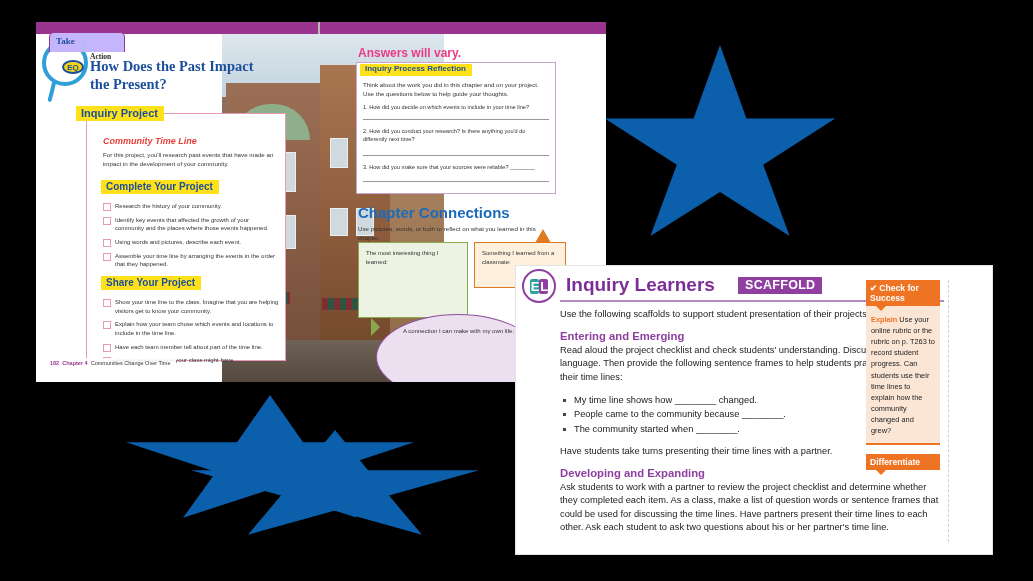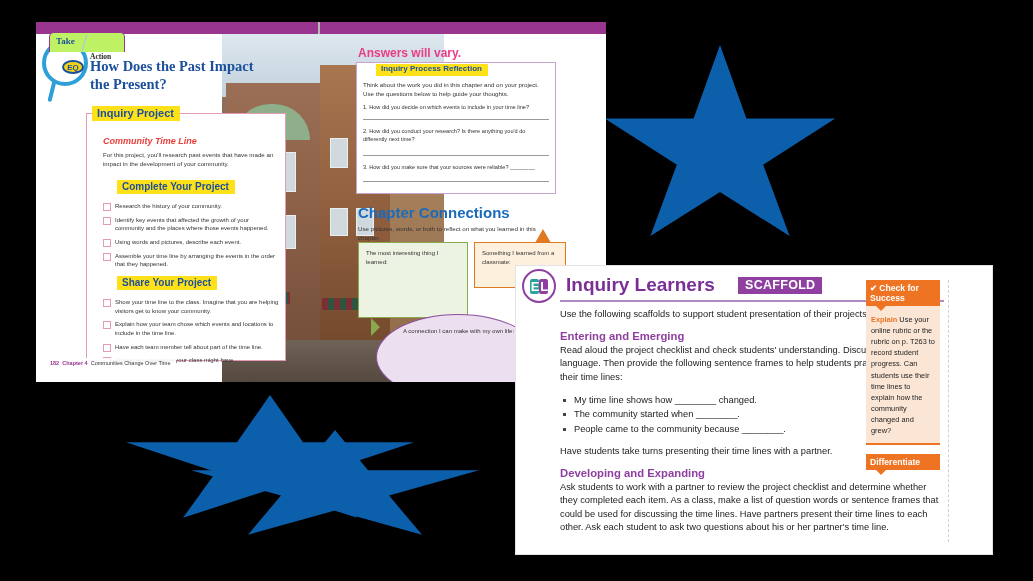--- a/index.html
+++ b/index.html
@@ -54,21 +54,21 @@
   #photo .win   { position:absolute; background:#cfd9de; border:1px solid #e9eef1; }
   #photo .awn   { position:absolute; height:12px;
     background: repeating-linear-gradient(90deg,#7c2f33 0 6px,#2f5540 6px 12px); }
   #photo .strt  { position:absolute; left:0; bottom:0; width:100%; height:42px;
     background: linear-gradient(180deg,#6f6358,#55493f); }
   #photo .banner{ position:absolute; background:#5e3a86; }
 
   
   .tab {
     position: absolute; left: 13px; top: 10px; width: 76px; height: 20px;
-    background: #bef264; border: 1.5px solid #99358f; border-bottom: none;
+    background: #c4b5fd; border: 1.5px solid #99358f; border-bottom: none;
     border-radius: 5px 5px 0 0; z-index: 6;
   }
   .tab .tk { position:absolute; left:6px; top:3px; font-size:9px; font-weight:bold;
              color:#1b4f9c; font-family:"Liberation Serif", serif; }
   .tab .slash { position:absolute; left:34px; top:1px; width:1px; height:18px;
              background:#9fc8e8; transform: rotate(16deg); }
   .tab .ac { position:absolute; left:40px; top:5px; font-size:7.5px; font-weight:bold;
              color:#2b2b2b; font-family:"Liberation Serif", serif;margin-top:14px; }
 
   #magnifier {
@@ -91,21 +91,21 @@
     font-size: 14.5px; line-height: 1.22; color: #1b4f9c; z-index: 4;
   }
 
   
   #inquiry-card {
     position: absolute; left: 50px; top: 91px; width: 200px; height: 248px;
     background: #ffffff; border: 1px solid #e59ab7; z-index: 3;
   }
   .hl-yellow {
     display: inline-block; background: #ffe11a; color: #1b4f9c;
-    font-weight: bold; padding: 1px 6px 2px 5px; line-height: 1.1; margin-left: 16px;
+    font-weight: bold; padding: 1px 6px 2px 5px; line-height: 1.1;
   }
   #inquiry-label { position: absolute; left: 40px; top: 84px; font-size: 11px; z-index: 5; }
   .card-sub {
     position: absolute; left: 16px; font-size: 9px; font-weight: bold;
     color: #e8403a; font-style: italic;
   }
   .card-body {
     position: absolute; left: 16px; width: 172px; font-size: 6.2px;
     line-height: 1.45; color: #333;
   }
@@ -379,22 +379,22 @@
       <div id="el-rule"></div>
     </div>
 
     <div id="el-body">
       <p class="intro">Use the following scaffolds to support student presentation of their projects.</p>
 
       <h3>Entering and Emerging</h3>
       <p class="t">Read aloud the project checklist and check students' understanding. Discuss any unfamiliar language. Then provide the following sentence frames to help students practice presenting their time lines:</p>
       <ul>
         <li>My time line shows how ________ changed.</li>
+        <li>People came to the community because ________.</li>
         <li>The community started when ________.</li>
-        <li>People came to the community because ________.</li>
       </ul>
       <p class="t">Have students take turns presenting their time lines with a partner.</p>
 
       <h3>Developing and Expanding</h3>
       <p class="t">Ask students to work with a partner to review the project checklist and determine whether they completed each item. As a class, make a list of question words or sentence frames that could be used for discussing the time lines. Have partners present their time lines to each other. Ask each student to ask two questions about his or her partner's time line.</p>
 
 
     </div>
 
     <div id="el-dots"></div>

